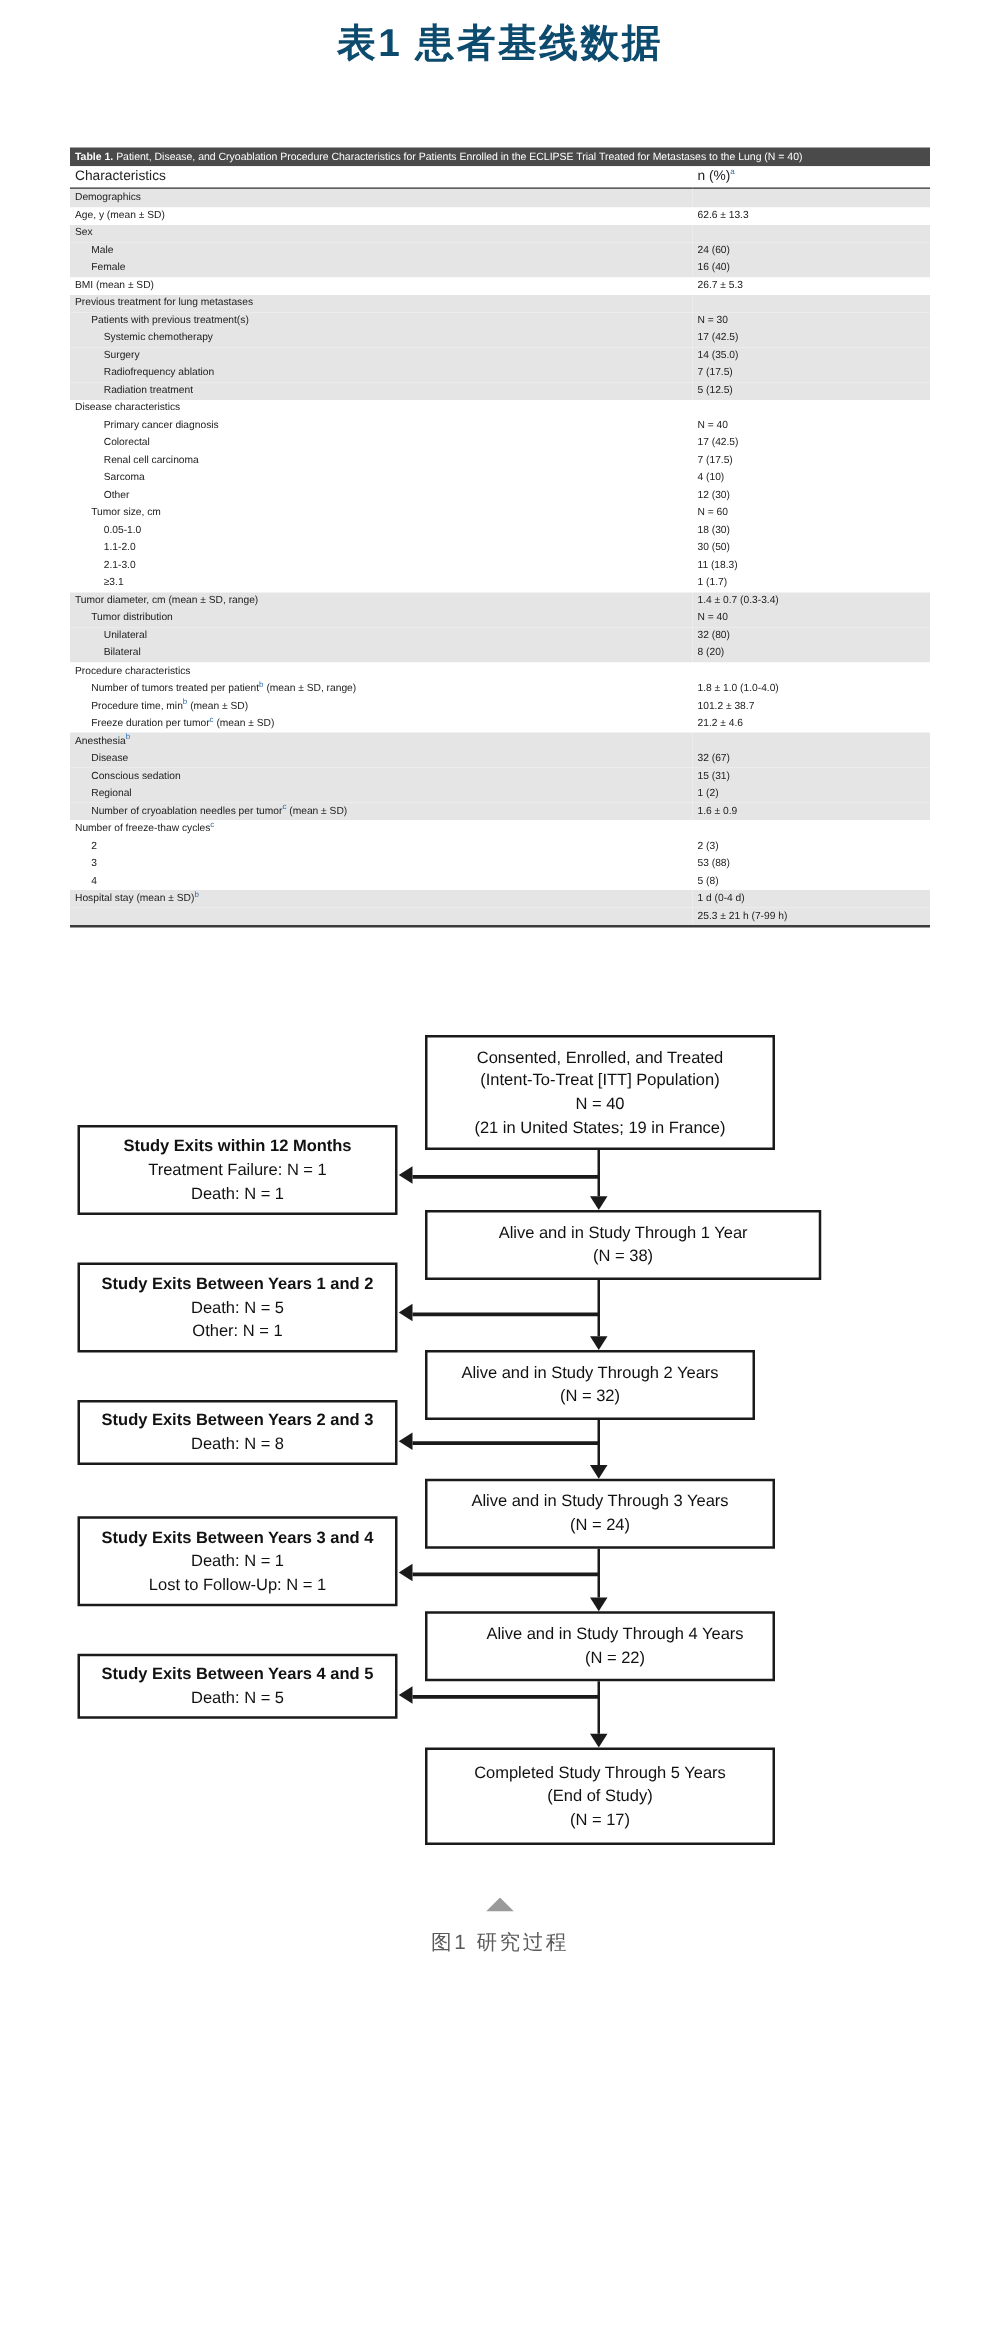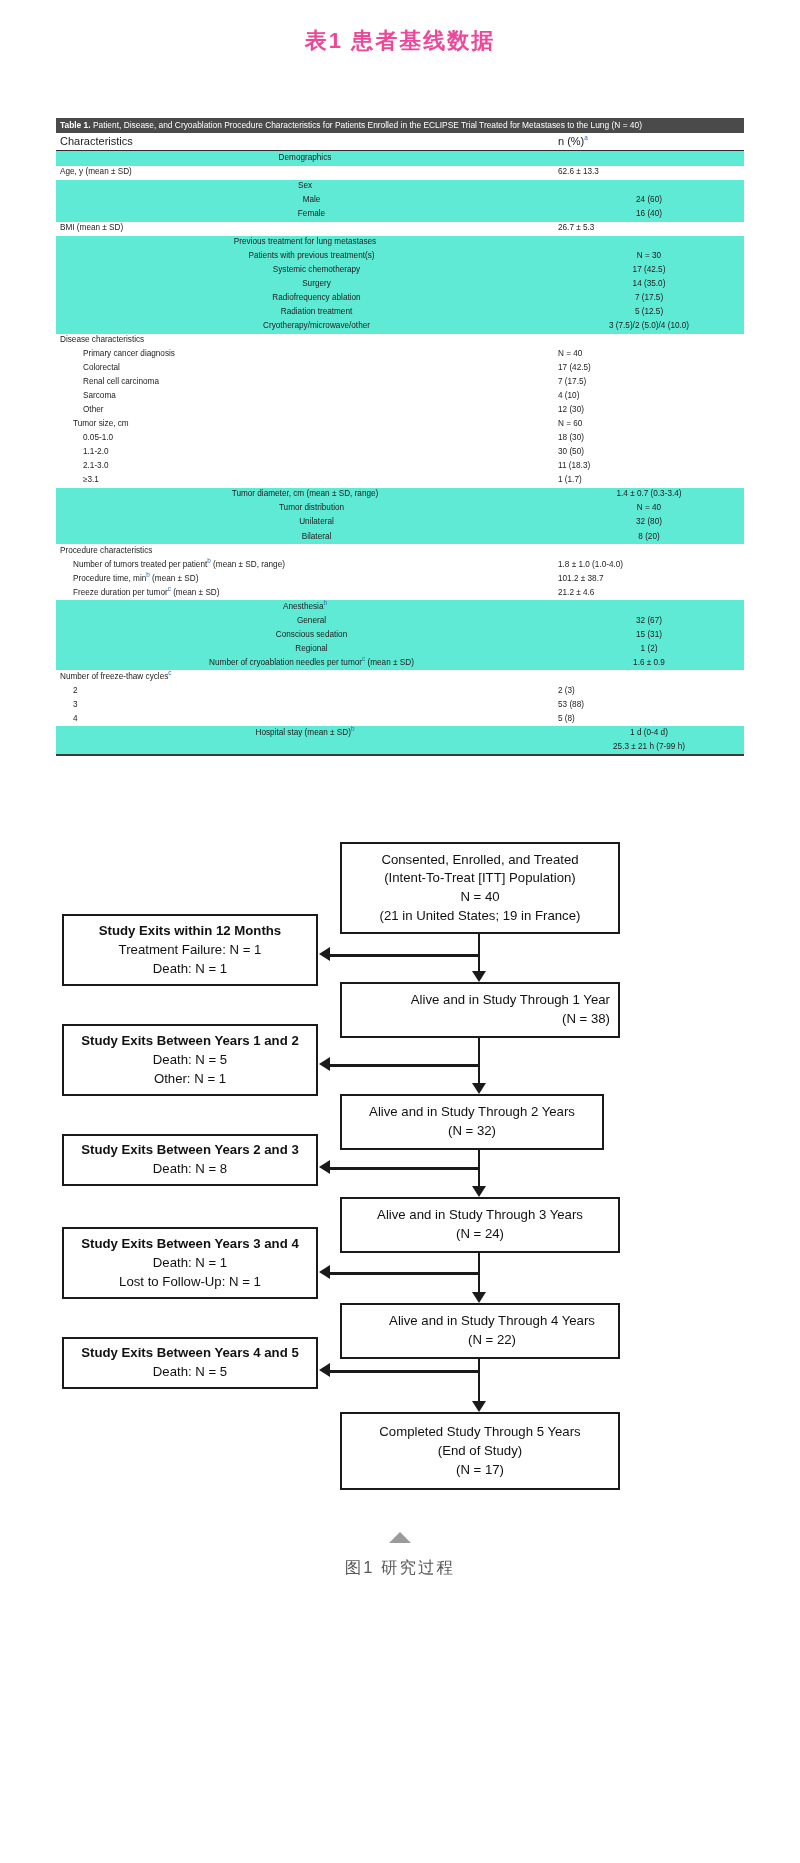--- a/index.html
+++ b/index.html
@@ -12,25 +12,25 @@
     font-family: "Liberation Sans", sans-serif;
     color: #222;
     width: 800px;
     min-height: 1863px;
     position: relative;
   }
 
   
   .page-heading {
     text-align: center;
-    color: #ec4899;
-    font-size: 22px;
+    color: #0c4a6e;
+    font-size: 31px;
     font-weight: 700;
     letter-spacing: 2px;
-    padding-top: 26px;
+    padding-top: 14px;
     padding-bottom: 6px;
   }
 
   
   .table-wrap {
     margin: 56px 56px 0 56px;
     border-bottom: 2px solid #3b3b3b;
   }
   table.t1 {
     width: 100%;
@@ -51,21 +51,21 @@
     font-weight: 400;
   }
   .tbl-caption-row td b { font-weight: 700; }
   .colhead-row td {
     font-size: 11px;
     padding: 6px 7px 5px 7px;
     border-bottom: 1.6px solid #2d2d2d;
     background: #ffffff;
     font-weight: 400;
   }
-  .shade td { background: #5eead4; text-align: center; }
+  .shade td { background: #e5e5e5; }
   .plain td { background: #ffffff; }
   td.lbl { padding-left: 7px; }
   td.val {
     width: 190px;
     padding-left: 0;
     white-space: nowrap;
   }
   .i1 { padding-left: 17px !important; }
   .i2 { padding-left: 27px !important; }
   sup.fn {
@@ -202,24 +202,20 @@
           <td class="val">14 (35.0)</td>
         </tr>
         <tr class="shade">
           <td class="lbl i2"><span>Radiofrequency ablation</span></td>
           <td class="val">7 (17.5)</td>
         </tr>
         <tr class="shade">
           <td class="lbl i2"><span>Radiation treatment</span></td>
           <td class="val">5 (12.5)</td>
         </tr>
-        <tr class="shade">
-          <td class="lbl i2"><span>Cryotherapy/microwave/other</span></td>
-          <td class="val">3 (7.5)/2 (5.0)/4 (10.0)</td>
-        </tr>
         <tr class="plain">
           <td class="lbl"><span>Disease characteristics</span></td>
           <td class="val"></td>
         </tr>
         <tr class="plain">
           <td class="lbl i2"><span>Primary cancer diagnosis</span></td>
           <td class="val">N = 40</td>
         </tr>
         <tr class="plain">
           <td class="lbl i2"><span>Colorectal</span></td>
@@ -287,21 +283,21 @@
         </tr>
         <tr class="plain">
           <td class="lbl i1"><span>Freeze duration per tumor</span><sup class="fn">c</sup><span> (mean ± SD)</span></td>
           <td class="val">21.2 ± 4.6</td>
         </tr>
         <tr class="shade">
           <td class="lbl"><span>Anesthesia</span><sup class="fn">b</sup></td>
           <td class="val"></td>
         </tr>
         <tr class="shade">
-          <td class="lbl i1"><span>General</span></td>
+          <td class="lbl i1"><span>Disease</span></td>
           <td class="val">32 (67)</td>
         </tr>
         <tr class="shade">
           <td class="lbl i1"><span>Conscious sedation</span></td>
           <td class="val">15 (31)</td>
         </tr>
         <tr class="shade">
           <td class="lbl i1"><span>Regional</span></td>
           <td class="val">1 (2)</td>
         </tr>
@@ -338,21 +334,21 @@
 </div>
 
 <div class="flow">
 
   <div class="fbox center" style="left:340px; top:0px; width:280px; height:92px;">
       <span class="fline">Consented, Enrolled, and Treated</span>
       <span class="fline">(Intent-To-Treat [ITT] Population)</span>
       <span class="fline">N = 40</span>
       <span class="fline">(21 in United States; 19 in France)</span>
     </div>
-  <div class="fbox center" style="left:340px; top:140px; width:280px; height:56px;align-items:flex-end;">
+  <div class="fbox center" style="left:340px; top:140px; width:317px; height:56px;">
       <span class="fline">Alive and in Study Through 1 Year</span>
       <span class="fline">(N = 38)</span>
     </div>
   <div class="fbox center" style="left:340px; top:252px; width:264px; height:56px;">
       <span class="fline">Alive and in Study Through 2 Years</span>
       <span class="fline">(N = 32)</span>
     </div>
   <div class="fbox center" style="left:340px; top:355px; width:280px; height:56px;">
       <span class="fline">Alive and in Study Through 3 Years</span>
       <span class="fline">(N = 24)</span>

